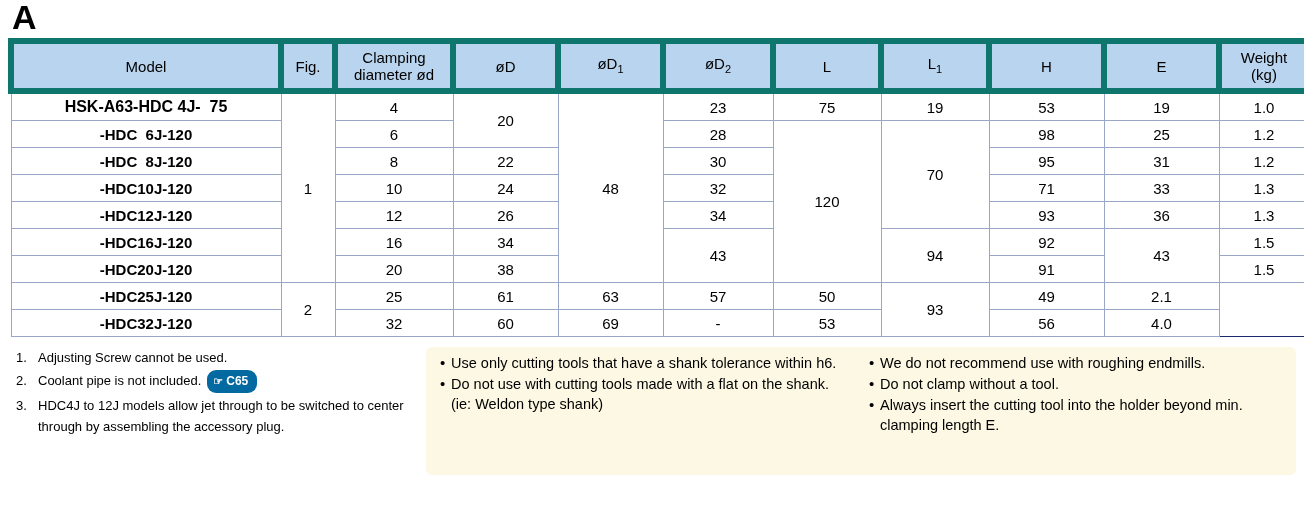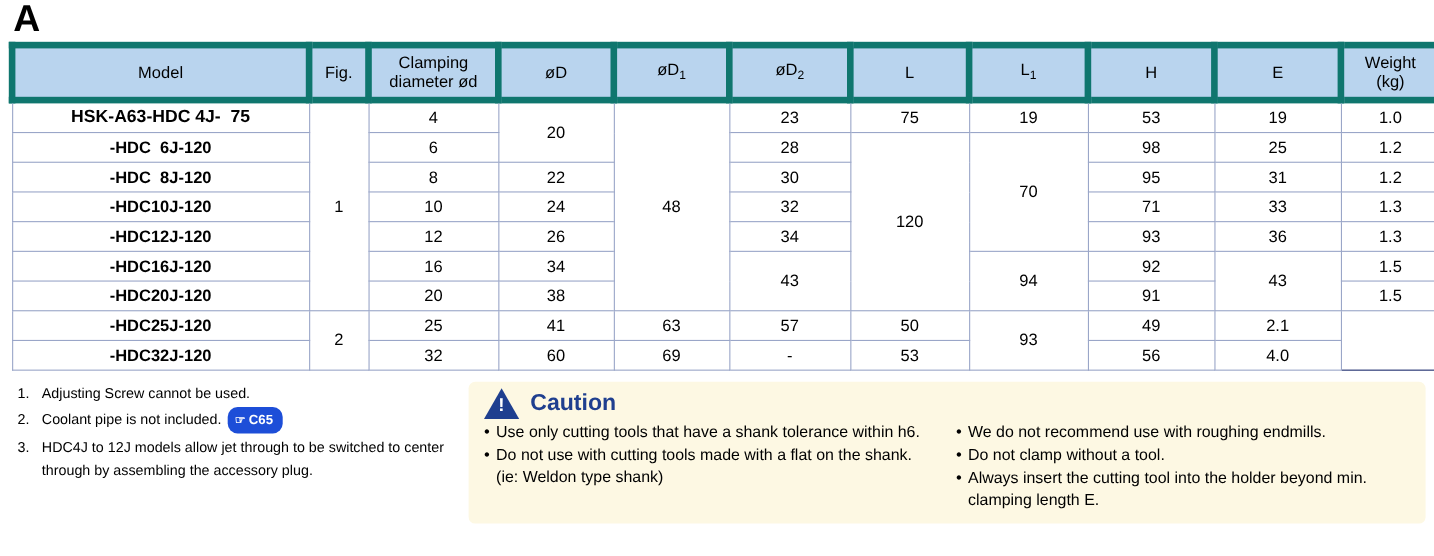--- a/index.html
+++ b/index.html
@@ -107,21 +107,21 @@
   .note-num {
     width: 22px;
     flex: 0 0 22px;
   }
   .note-body {
     flex: 1;
   }
   .ref-chip {
     display: inline-block;
     margin-left: 6px;
-    background: #1d4ed8;
+    background: #0369a1;
     color: #ffffff;
     font-size: 12px;
     font-weight: bold;
     border-radius: 9px;
     padding: 1px 9px 1px 6px;
     position: relative;
     vertical-align: middle;
   }
   .ref-chip .arrow {
     display: inline-block;
@@ -299,21 +299,21 @@
         <td>20</td>
         <td>38</td>
         <td>91</td>
         <td>1.5</td>
       </tr>
 
       <tr class="rowline-strong">
         <td class="model">-HDC25J-120</td>
         <td class="fig" rowspan="2">2</td>
         <td>25</td>
-        <td>41</td>
+        <td>61</td>
         <td>63</td>
         <td>57</td>
         <td>50</td>
         <td rowspan="2">93</td>
         <td>49</td>
         <td>2.1</td>
       </tr>
 
       <tr>
         <td class="model">-HDC32J-120</td>
@@ -341,24 +341,20 @@
           <span>Coolant pipe is not included.</span><span class="ref-chip"><span class="arrow">☞</span><span>C65</span></span>
         </span>
       </div>
       <div class="note">
         <span class="note-num">3.</span>
         <span class="note-body">HDC4J to 12J models allow jet through to be switched to center through by assembling the accessory plug.</span>
       </div>
     </div>
 
     <div class="caution">
-      <div class="caution-head">
-        <span class="warn-tri"></span>
-        <span class="caution-title">Caution</span>
-      </div>
       <div class="caution-cols">
         <div class="caution-col">
           <div class="c-item">
             <span class="c-bullet">•</span>
             <span class="c-text">Use only cutting tools that have a shank tolerance within h6.</span>
           </div>
           <div class="c-item">
             <span class="c-bullet">•</span>
             <span class="c-text">Do not use with cutting tools made with a flat on the shank. (ie: Weldon type shank)</span>
           </div>

